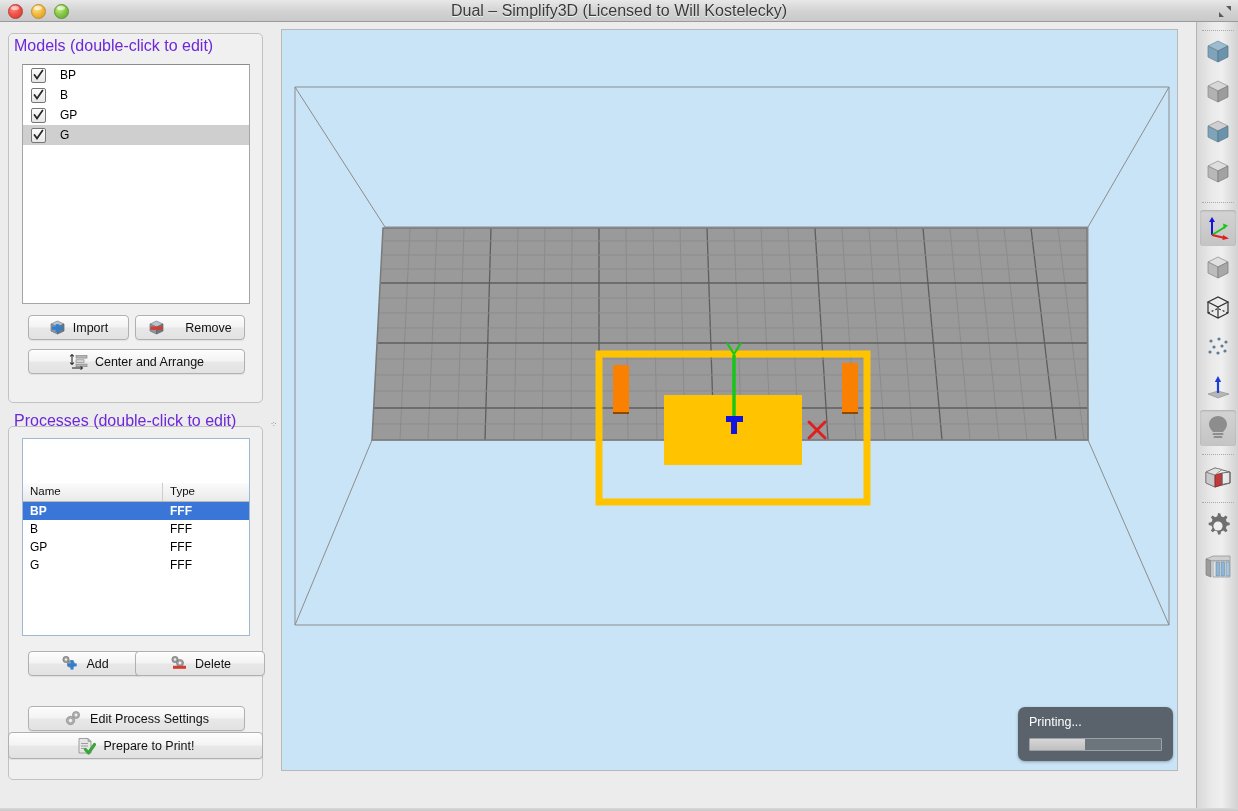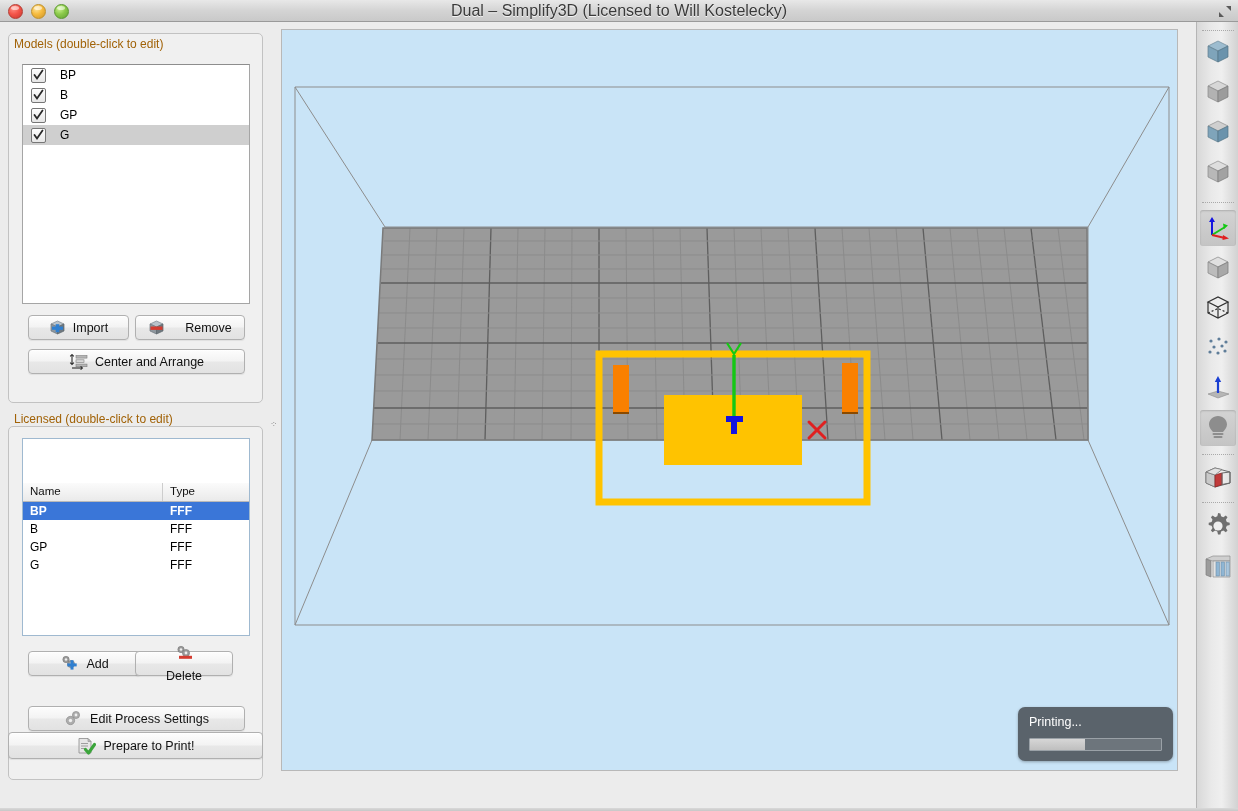--- a/index.html
+++ b/index.html
@@ -41,21 +41,21 @@
     position:absolute;left:0;top:22px;width:277px;height:789px;
     background:#ececec;
   }
   .group{
     position:absolute;left:8px;
     border:1px solid #c2c2c2;border-radius:5px;
     background:#f0f0f0;
     box-sizing:border-box;
   }
   .group-label{
-    position:absolute;font-size:12px;color:#a16207;
+    position:absolute;font-size:16px;color:#6d28d9;
   }
 
   .listbox{
     position:absolute;background:#fff;
     border:1px solid #a5a5a5;border-top-color:#8d8d8d;
     box-sizing:border-box;overflow:hidden;
   }
   .model-row{
     height:20px;display:flex;align-items:center;padding-left:8px;box-sizing:border-box;
   }
@@ -248,21 +248,21 @@
           <path d="M3 14 L13 14" stroke="#2a2a2a" stroke-width="1.1"></path>
           <path d="M11.6 12.4 L13.4 14 L11.6 15.6" stroke="#2a2a2a" stroke-width="1.1" fill="none"></path>
         </svg>
       </span>
       <span>Center and Arrange</span>
     </div>
 
     <div class="splitter-dot">⁘</div>
 
     <div class="group" style="top:404px;height:354px;width:255px;"></div>
-    <div class="group-label" style="left:14px;top:390px;">Licensed (double-click to edit)</div>
+    <div class="group-label" style="left:14px;top:390px;">Processes (double-click to edit)</div>
 
     <div class="table" style="left:22px;top:416px;width:228px;height:198px;">
       <div class="thead">
         <div class="th name">Name</div>
         <div class="th type">Type</div>
       </div>
       <div class="trow sel">
         <div class="td name">BP</div>
         <div class="td type">FFF</div>
       </div>
@@ -289,21 +289,21 @@
           </g>
           <circle cx="6" cy="4.5" r="1.2" fill="#efefef"></circle>
           <circle cx="11" cy="9" r="1.4" fill="#efefef"></circle>
           <rect x="7.3" y="8.4" width="9.4" height="3" fill="#2f7fd0"></rect>
           <rect x="10.5" y="5.2" width="3" height="9.4" fill="#2f7fd0"></rect>
         </svg>
       </span>
       <span>Add</span>
     </div>
 
-    <div class="btn" style="left:135px;top:629px;width:98px;height:25px;flex-direction:column;">
+    <div class="btn" style="left:135px;top:629px;width:130px;height:25px;">
       <span class="ico">
         <svg width="19" height="17" viewBox="0 0 19 17">
           <g fill="#9a9a9a" stroke="#6f6f6f" stroke-width=".5">
             <circle cx="6" cy="4.5" r="3.2"></circle>
               <circle cx="11" cy="8" r="3.6"></circle>
           </g>
           <circle cx="6" cy="4.5" r="1.2" fill="#efefef"></circle>
           <circle cx="11" cy="8" r="1.4" fill="#efefef"></circle>
           <rect x="4" y="10.8" width="13" height="3" fill="#d43c31"></rect>
         </svg>

